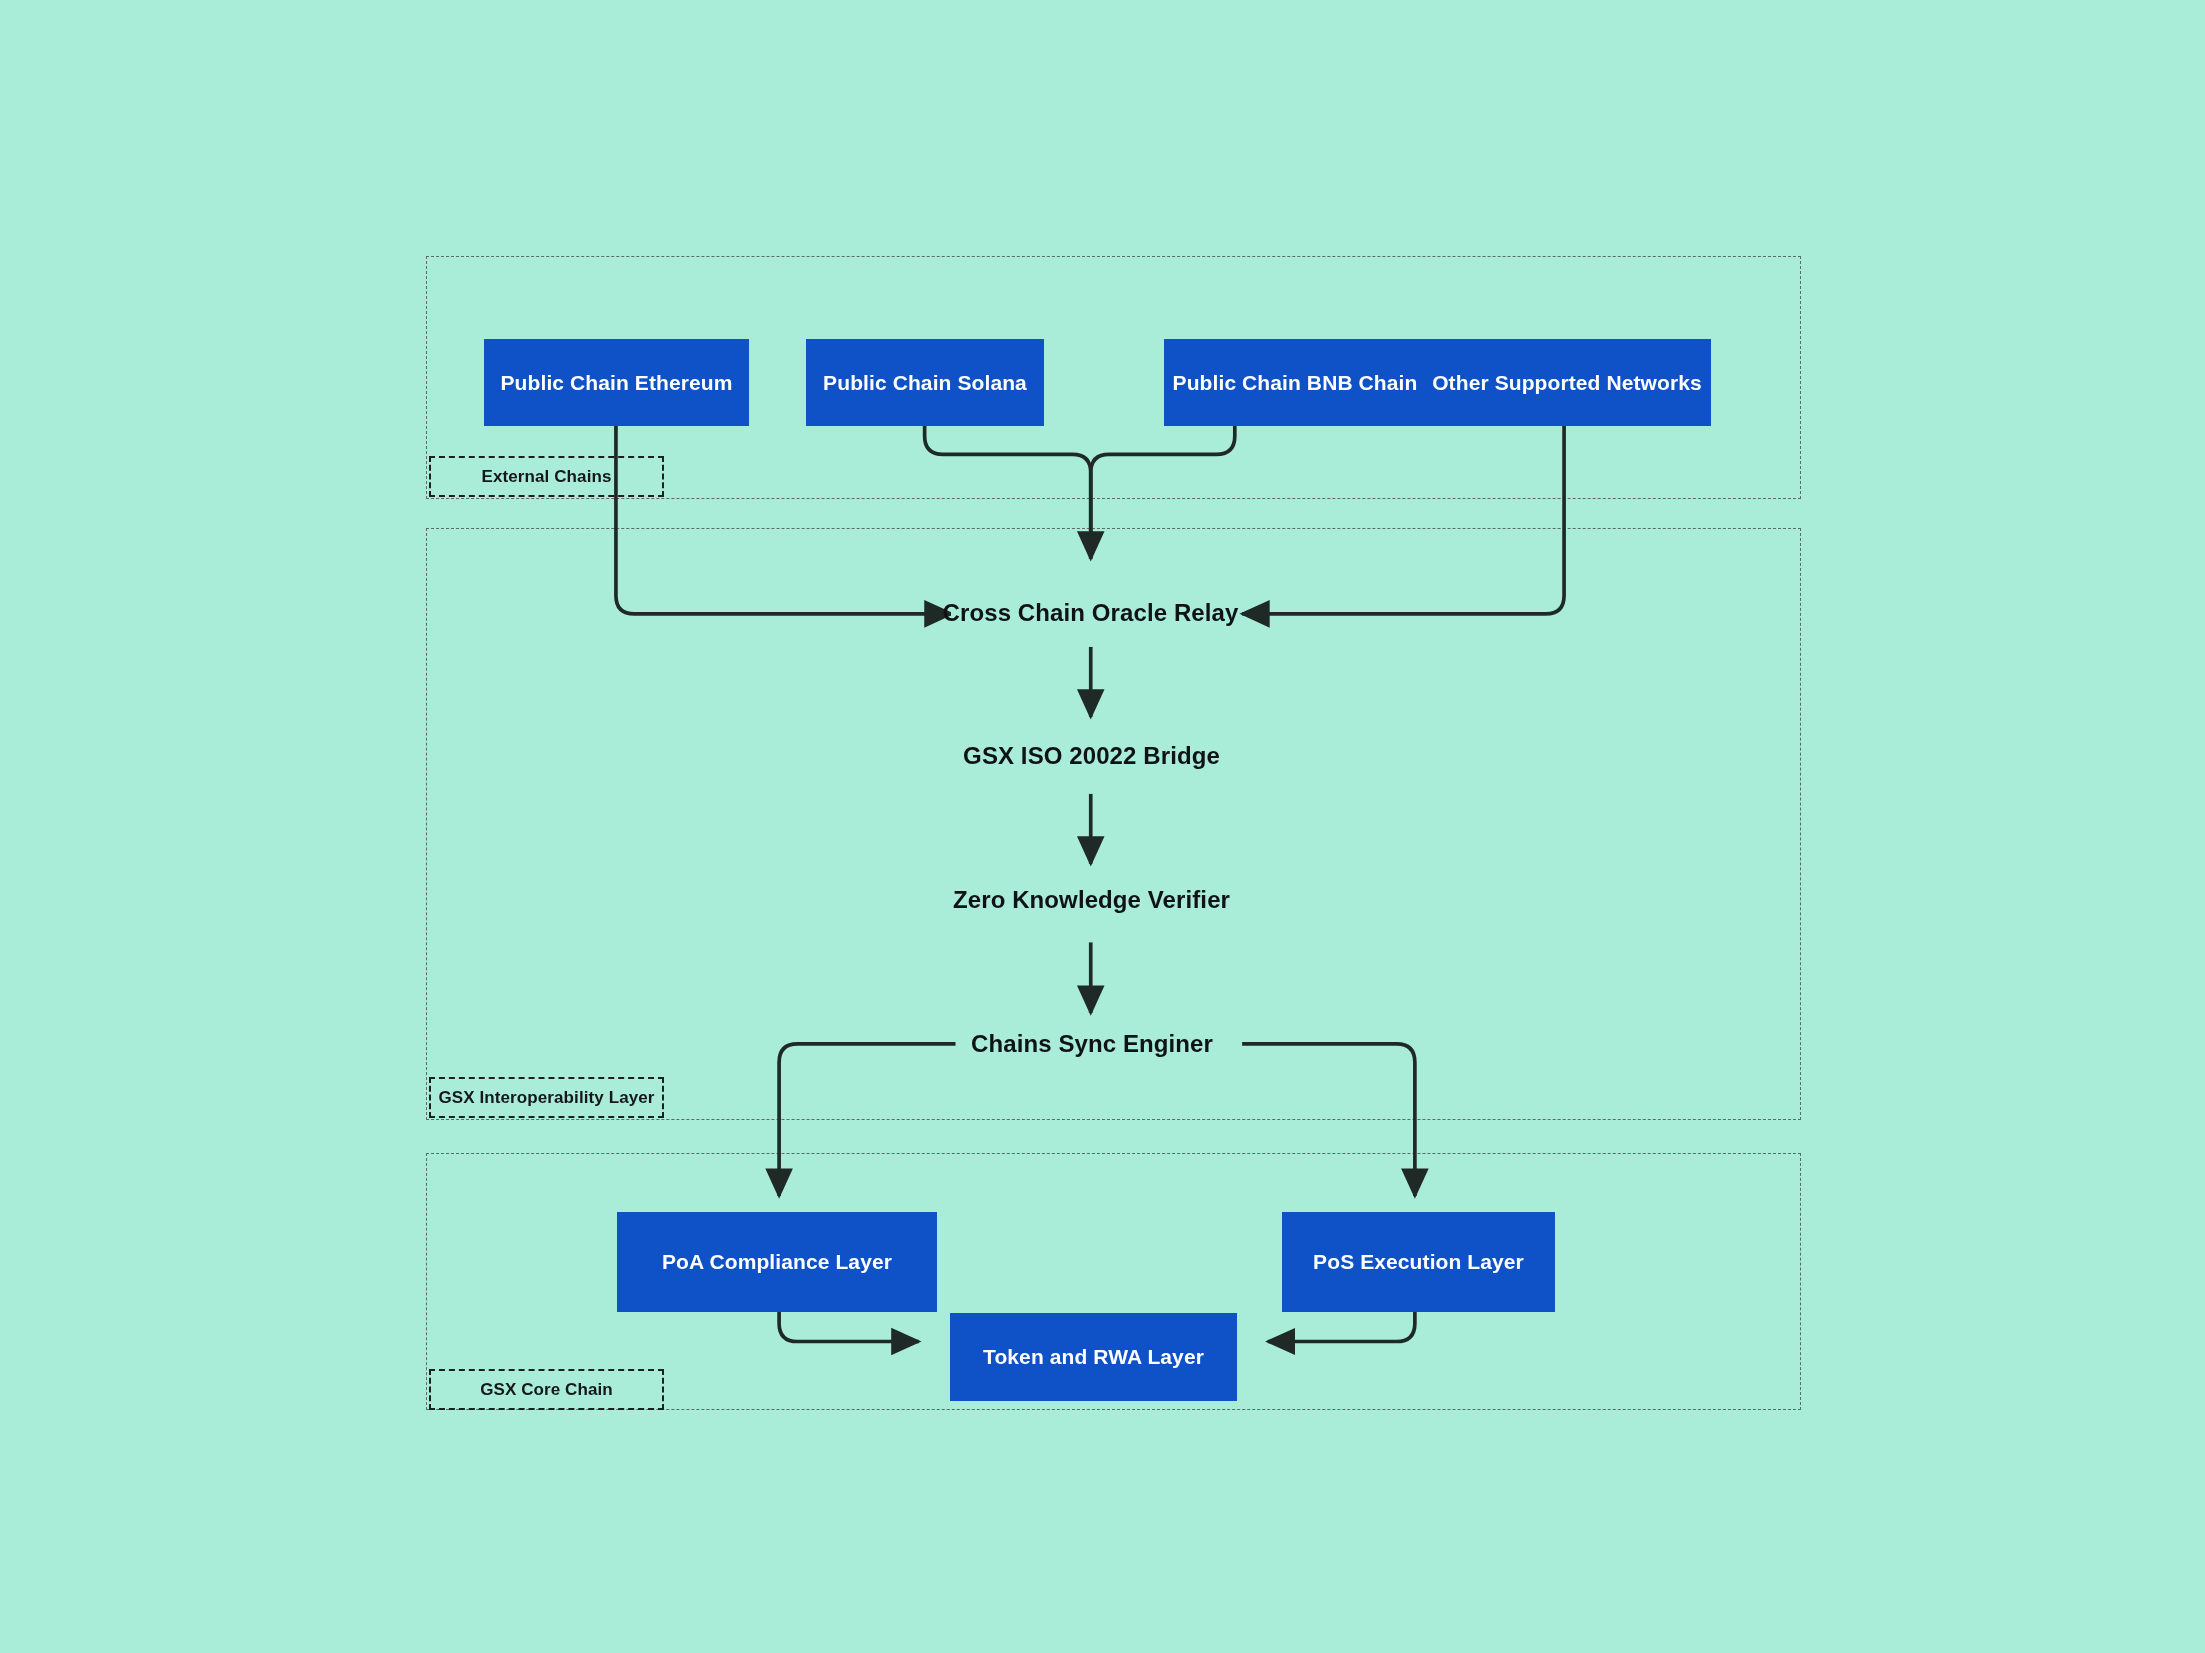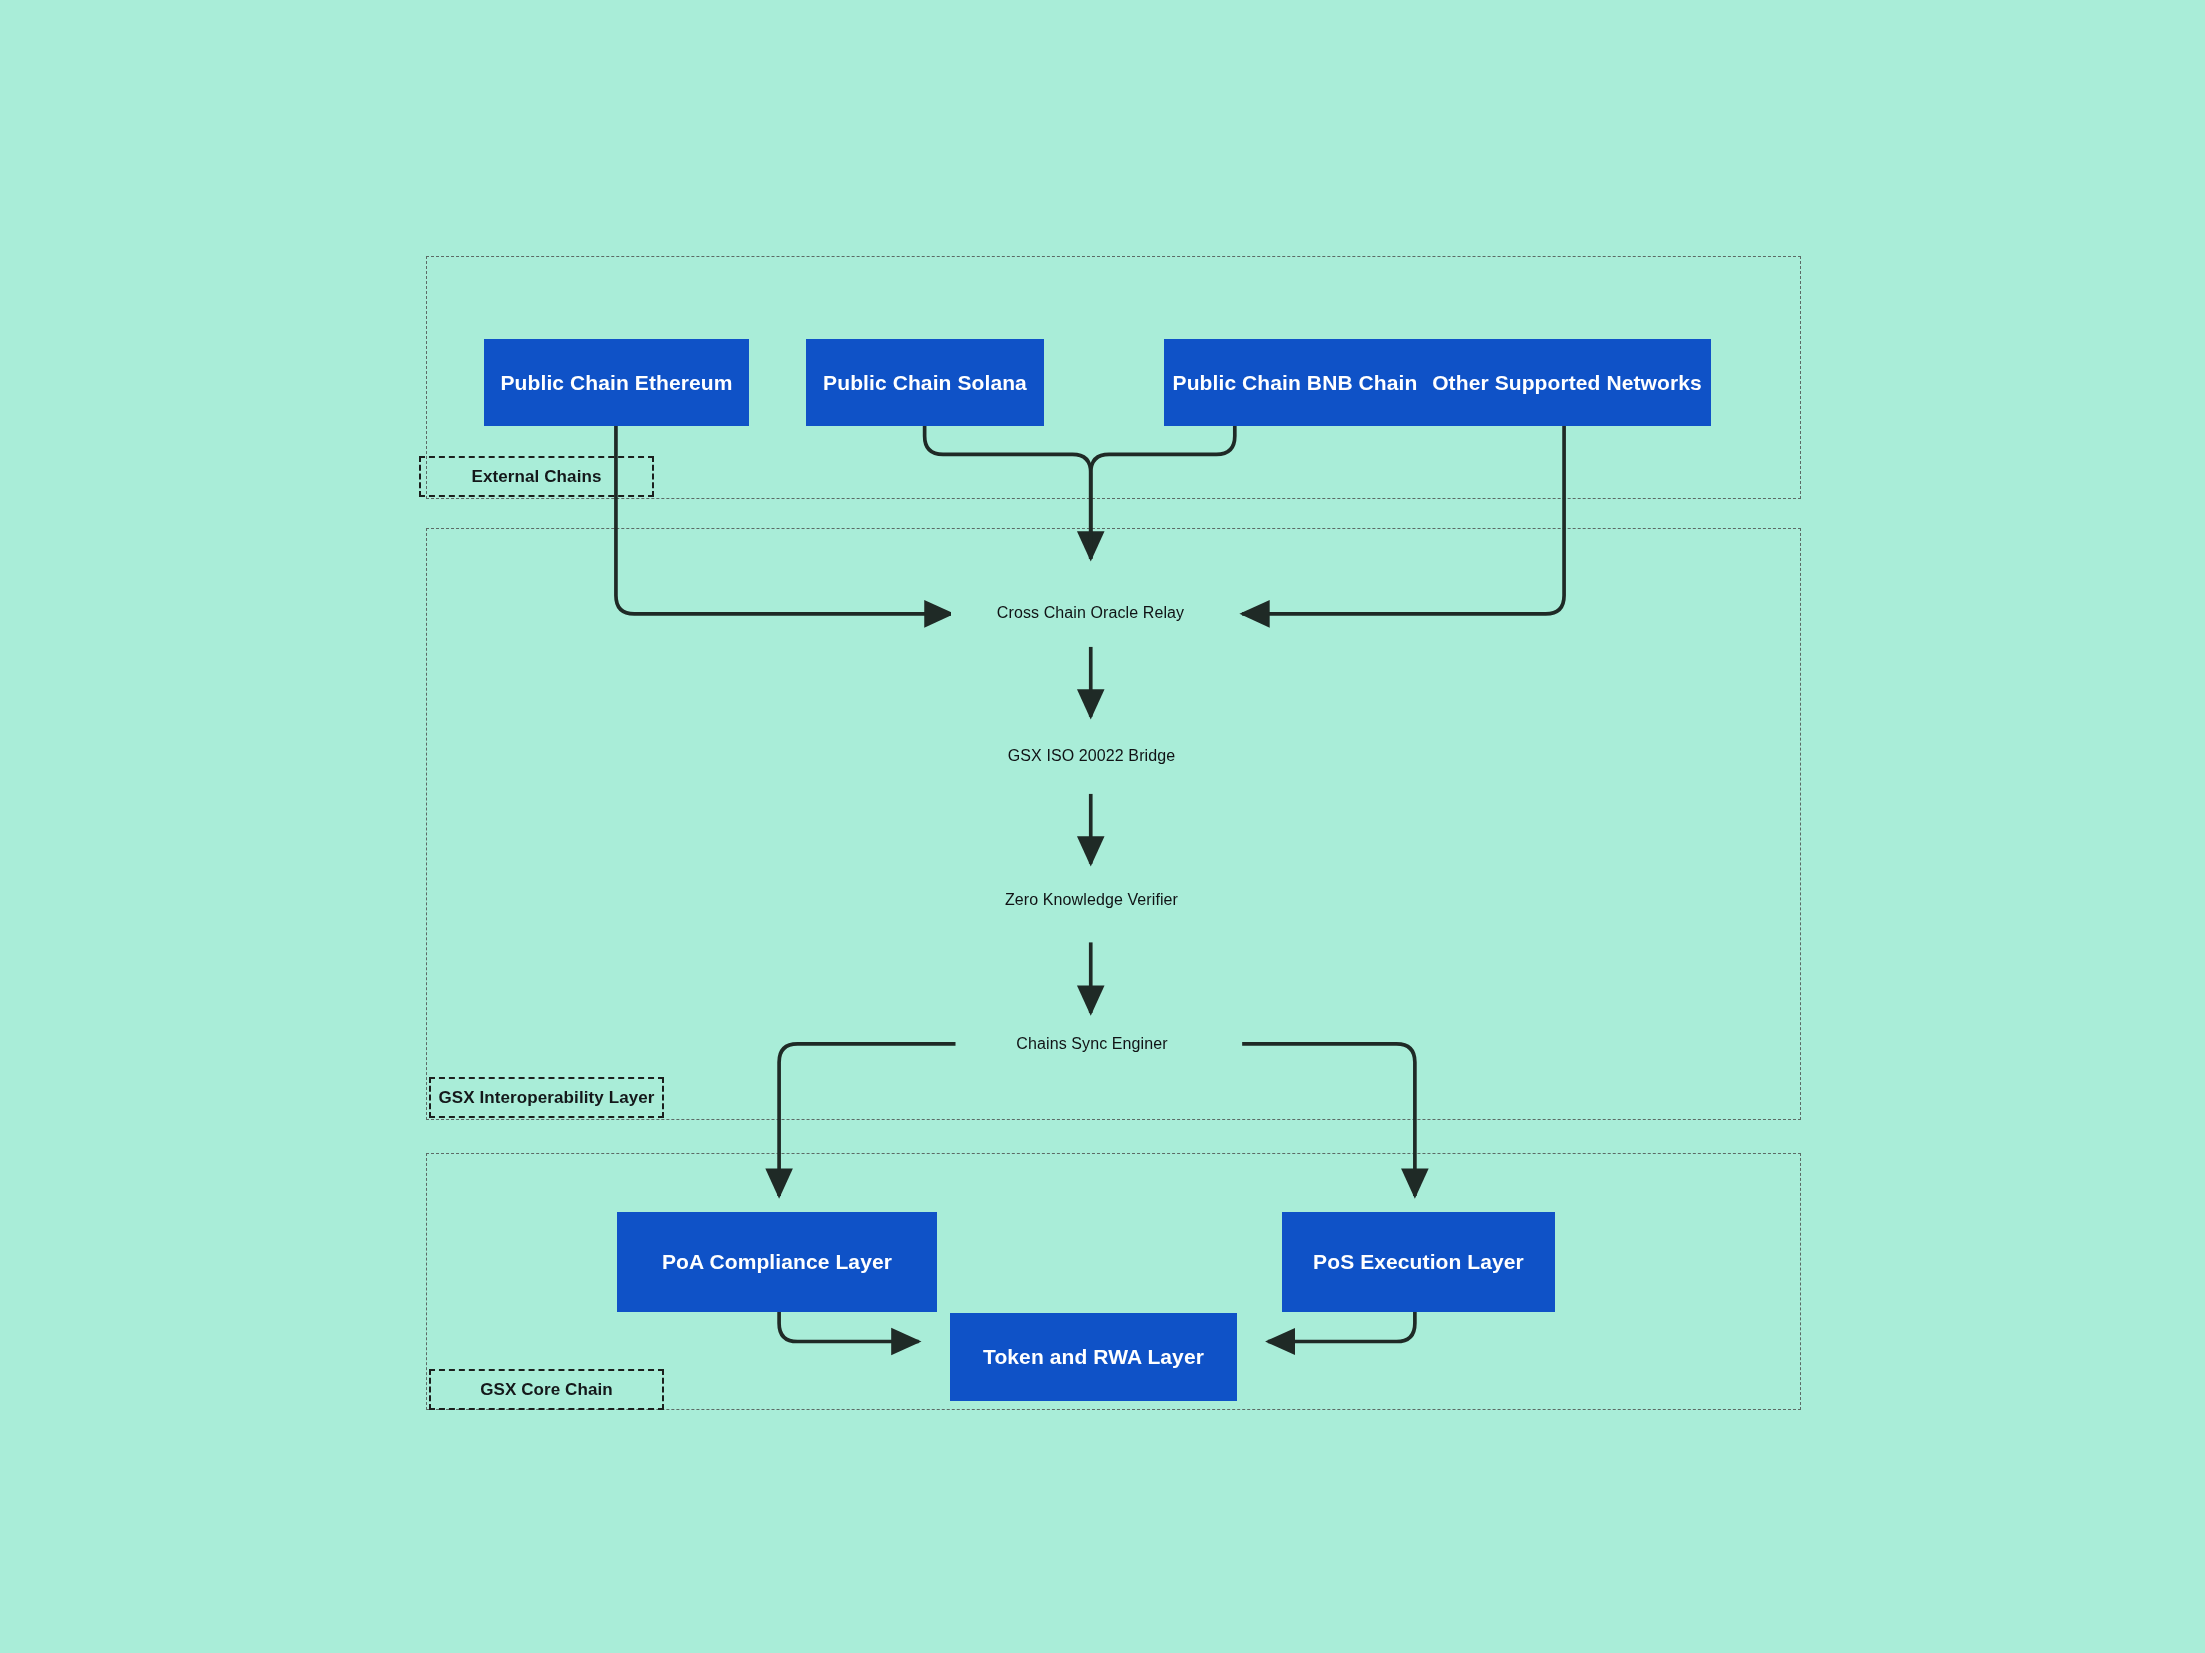--- a/index.html
+++ b/index.html
@@ -63,22 +63,22 @@
     white-space: nowrap;
     margin-top: 16px;
   }
 
   
   .node-text {
     position: absolute;
     display: flex;
     align-items: center;
     justify-content: center;
-    font-size: 16px;
-    font-weight: 400;
+    font-size: 24px;
+    font-weight: 700;
     color: #101315;
     letter-spacing: 0.1px;
     white-space: nowrap;
     background: #a9edd8;
   }
 </style>
 </head>
 <body>
 
 <div id="stage">
@@ -158,21 +158,21 @@
   </div>
 
   <div class="node-box" style="left:950px; top:1297px; width:287px; height:88px;">
     <span>Token and RWA Layer</span>
   </div>
 
   <div class="node-box" style="left:1282px; top:1196px; width:273px; height:100px;">
     <span>PoS Execution Layer</span>
   </div>
 
-  <div class="group-label" style="left:419px; top:456px; width:235px; height:41px;">
+  <div class="group-label" style="left:429px; top:456px; width:235px; height:41px;">
     <span>External Chains</span>
   </div>
 
   <div class="group-label" style="left:429px; top:1077px; width:235px; height:41px;">
     <span>GSX Interoperability Layer</span>
   </div>
 
   <div class="group-label" style="left:429px; top:1369px; width:235px; height:41px;">
     <span>GSX Core Chain</span>
   </div>

